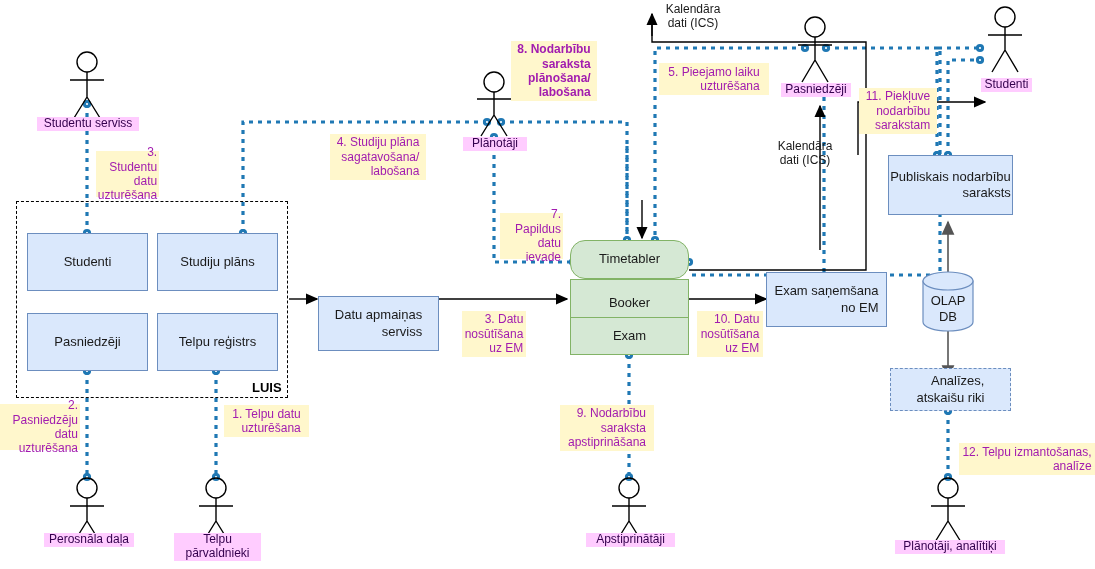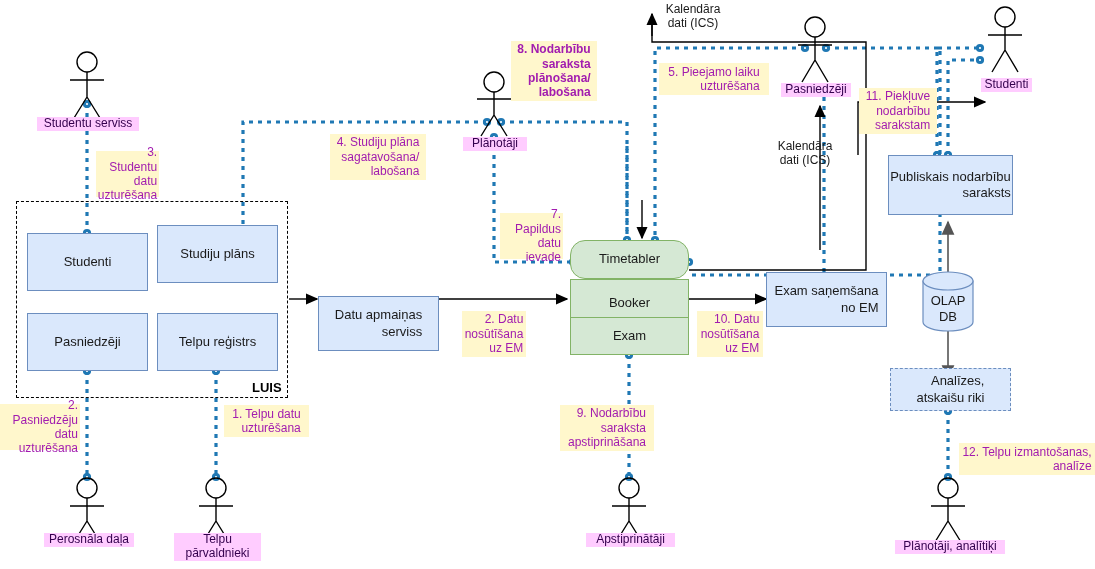--- a/index.html
+++ b/index.html
@@ -232,21 +232,21 @@
       <circle cx="948" cy="488" r="10"></circle>
       <path d="M948,498 L948,521 M931,506 L965,506 M948,521 L935,542 M948,521 L961,542"></path>
     </g>
   </svg>
 
   <div class="group-dashed" style="left:16px; top:201px; width:272px; height:197px;"></div>
   <div class="group-label" style="left:252px; top:380px;">LUIS</div>
 
   <div class="node blue" style="left:27px; top:233px; width:121px; height:58px;">Studenti</div>
 
-  <div class="node blue" style="left:157px; top:225px; width:121px; height:58px;">Studiju plāns</div>
+  <div class="node blue" style="left:157px; top:233px; width:121px; height:58px;">Studiju plāns</div>
 
   <div class="node blue" style="left:27px; top:313px; width:121px; height:58px;">Pasniedzēji</div>
 
   <div class="node blue" style="left:157px; top:313px; width:121px; height:58px;">Telpu reģistrs</div>
 
   <div class="node blue" style="left:318px; top:272px; width:121px; height:55px;margin-top:24px;">Datu apmaiņas
 serviss</div>
 
   <div class="node green" style="left:570px; top:240px; width:119px; height:39px;border-radius:15px;">Timetabler</div>
 
@@ -294,21 +294,21 @@
 datu
 uzturēšana</div>
 
   <div class="note" style="left:330px; top:134px; width:96px; height:46px;">4. Studiju plāna
 sagatavošana/
 labošana</div>
 
   <div class="note" style="left:659px; top:63px; width:110px; height:32px;">5. Pieejamo laiku
 uzturēšana</div>
 
-  <div class="note" style="left:462px; top:311px; width:64px; height:46px;">2. Datu
+  <div class="note" style="left:462px; top:311px; width:64px; height:46px;">3. Datu
 nosūtīšana
 uz EM</div>
 
   <div class="note" style="left:500px; top:213px; width:63px; height:46px;">7. Papildus
 datu
 ievade</div>
 
   <div class="note bold" style="left:511px; top:41px; width:86px; height:60px;">8. Nodarbību
 saraksta
 plānošana/

